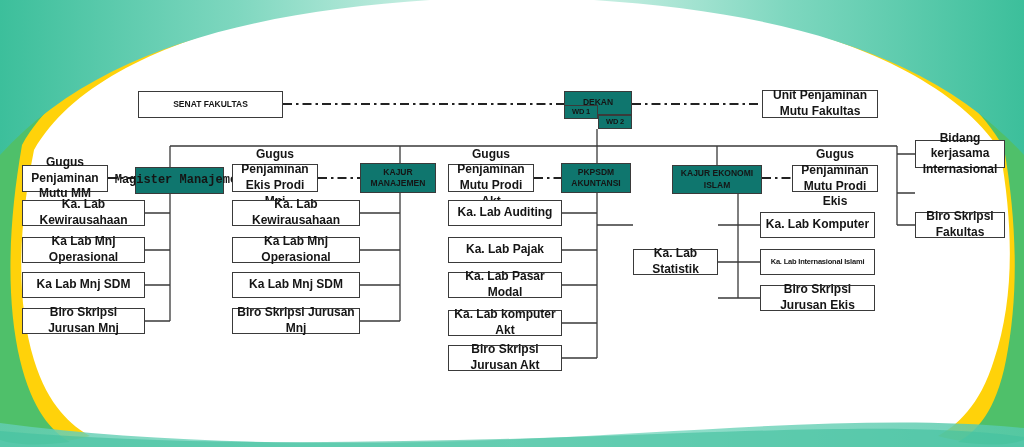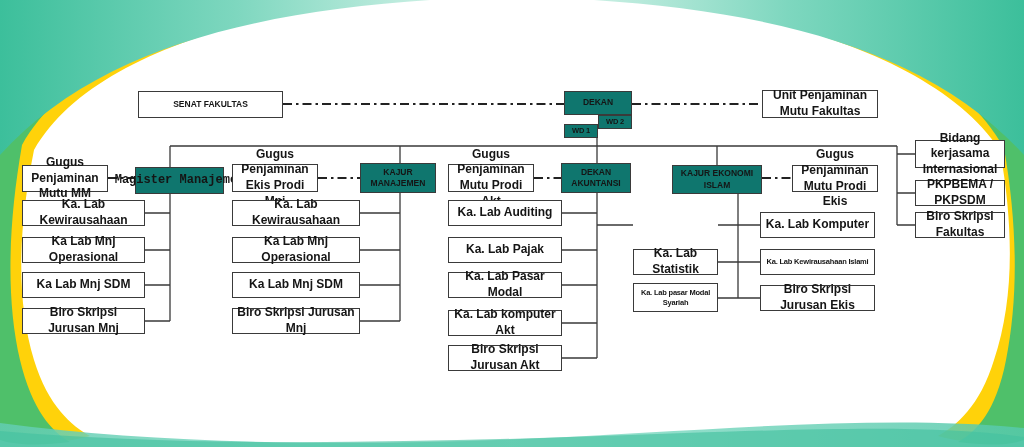--- a/index.html
+++ b/index.html
@@ -61,53 +61,51 @@
              M897,154 H915 M897,193 H915 M897,225 H915
              M170,194 V321 M145,213 H170 M145,250 H170 M145,285 H170 M145,321 H170
              M400,193 V321 M360,213 H400 M360,250 H400 M360,285 H400 M360,321 H400
              M597,193 V358 M562,213 H597 M562,250 H597 M562,285 H597 M562,323 H597 M562,358 H597
              M597,225 H633
              M738,194 V298 M718,225 H760 M718,262 H760 M718,298 H760" stroke="#3a3a3a" stroke-width="1.3" fill="none"></path>
   </svg>
 
   <div class="node hdr" style="left:138px;top:91px;width:145px;height:27px">SENAT FAKULTAS</div>
   <div class="node green hdr" style="left:564px;top:91px;width:68px;height:24px">DEKAN</div>
-  <div class="node green xs" style="left:564px;top:124px;width:34px;height:14px">WD 1</div>
+  <div class="node green xs" style="left:564px;top:105px;width:34px;height:14px">WD 1</div>
   <div class="node green xs" style="left:598px;top:115px;width:34px;height:14px">WD 2</div>
   <div class="node" style="left:762px;top:90px;width:116px;height:28px">Unit Penjaminan Mutu Fakultas</div>
 
   <div class="node" style="left:22px;top:165px;width:86px;height:27px">Gugus Penjaminan Mutu MM</div>
   <div class="node green nw" style="left:135px;top:167px;width:89px;height:27px">Magister Manajemen</div>
   <div class="node" style="left:232px;top:164px;width:86px;height:28px">Gugus Penjaminan Ekis Prodi Mnj</div>
   <div class="node" style="left:448px;top:164px;width:86px;height:28px">Gugus Penjaminan Mutu Prodi Akt</div>
   <div class="node green hdr" style="left:360px;top:163px;width:76px;height:30px">KAJUR MANAJEMEN</div>
-  <div class="node green hdr" style="left:561px;top:163px;width:70px;height:30px">DEKAN AKUNTANSI</div>
+  <div class="node green hdr" style="left:561px;top:163px;width:70px;height:30px">PKPSDM AKUNTANSI</div>
   <div class="node green hdr" style="left:672px;top:165px;width:90px;height:29px">KAJUR EKONOMI ISLAM</div>
   <div class="node" style="left:792px;top:165px;width:86px;height:27px">Gugus Penjaminan Mutu Prodi Ekis</div>
 
   <div class="node" style="left:915px;top:140px;width:90px;height:28px">Bidang kerjasama Internasional</div>
-  <div class="node" style="left:915px;top:180px;width:90px;height:26px">PKPBEMA / PKPSDM</div>
   <div class="node" style="left:915px;top:212px;width:90px;height:26px">Biro Skripsi Fakultas</div>
 
   <div class="node" style="left:22px;top:200px;width:123px;height:26px">Ka. Lab Kewirausahaan</div>
   <div class="node" style="left:22px;top:237px;width:123px;height:26px">Ka Lab Mnj Operasional</div>
   <div class="node" style="left:22px;top:272px;width:123px;height:26px">Ka Lab Mnj SDM</div>
   <div class="node" style="left:22px;top:308px;width:123px;height:26px">Biro Skripsi Jurusan Mnj</div>
 
   <div class="node" style="left:232px;top:200px;width:128px;height:26px">Ka. Lab Kewirausahaan</div>
   <div class="node" style="left:232px;top:237px;width:128px;height:26px">Ka Lab Mnj Operasional</div>
   <div class="node" style="left:232px;top:272px;width:128px;height:26px">Ka Lab Mnj SDM</div>
   <div class="node" style="left:232px;top:308px;width:128px;height:26px">Biro Skripsi Jurusan Mnj</div>
 
   <div class="node" style="left:448px;top:200px;width:114px;height:26px">Ka. Lab Auditing</div>
   <div class="node" style="left:448px;top:272px;width:114px;height:26px">Ka. Lab Pasar Modal</div>
   <div class="node" style="left:448px;top:237px;width:114px;height:26px">Ka. Lab Pajak</div>
   <div class="node" style="left:448px;top:310px;width:114px;height:26px">Ka. Lab komputer Akt</div>
   <div class="node" style="left:448px;top:345px;width:114px;height:26px">Biro Skripsi Jurusan Akt</div>
 
   <div class="node" style="left:633px;top:249px;width:85px;height:26px">Ka. Lab Statistik</div>
-  <div class="node xs" style="left:633px;top:283px;width:85px;height:29px">Ka. Lab pasar Modal Syariah</div>
 
   <div class="node" style="left:760px;top:212px;width:115px;height:26px">Ka. Lab Komputer</div>
-  <div class="node xs" style="left:760px;top:249px;width:115px;height:26px">Ka. Lab Kewirausahaan Islami</div>
+  <div class="node xs" style="left:760px;top:249px;width:115px;height:26px">Ka. Lab Internasional Islami</div>
   <div class="node" style="left:760px;top:285px;width:115px;height:26px">Biro Skripsi Jurusan Ekis</div>
 
 </div>
 
 </body></html>

